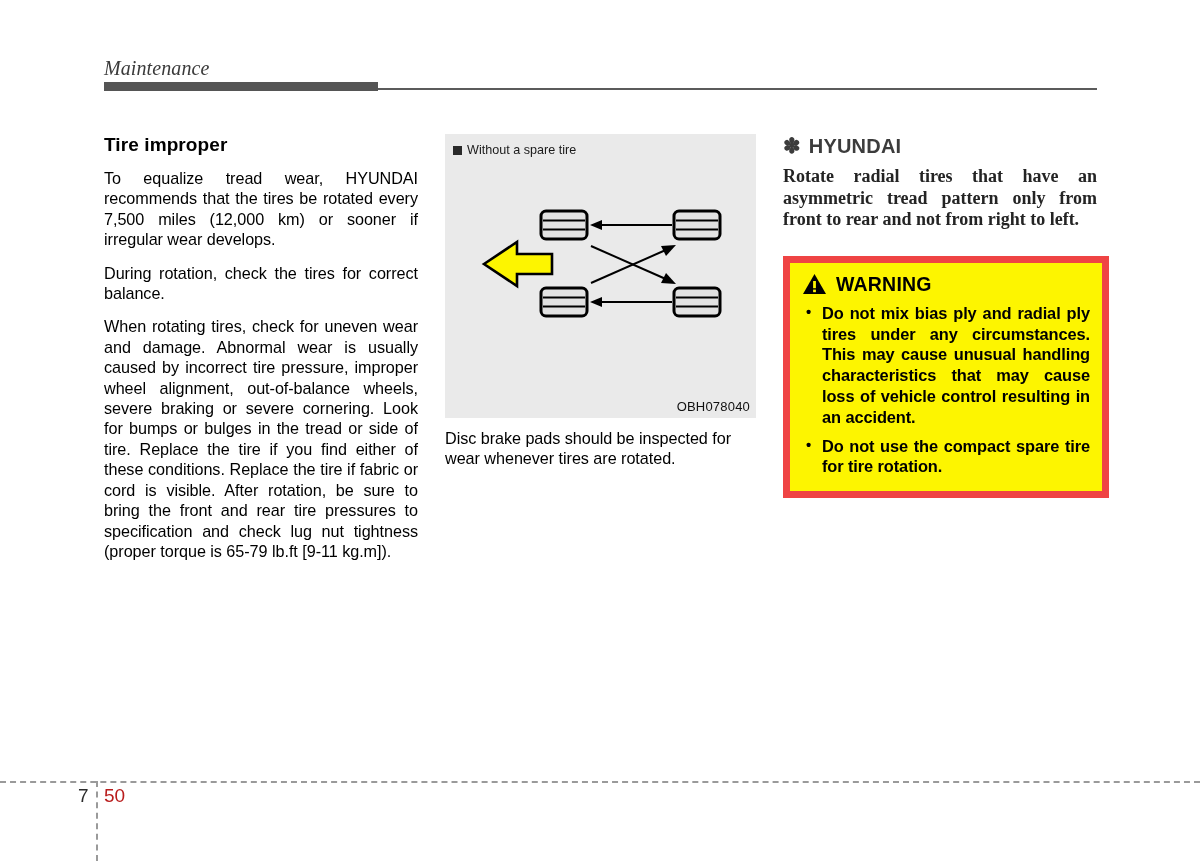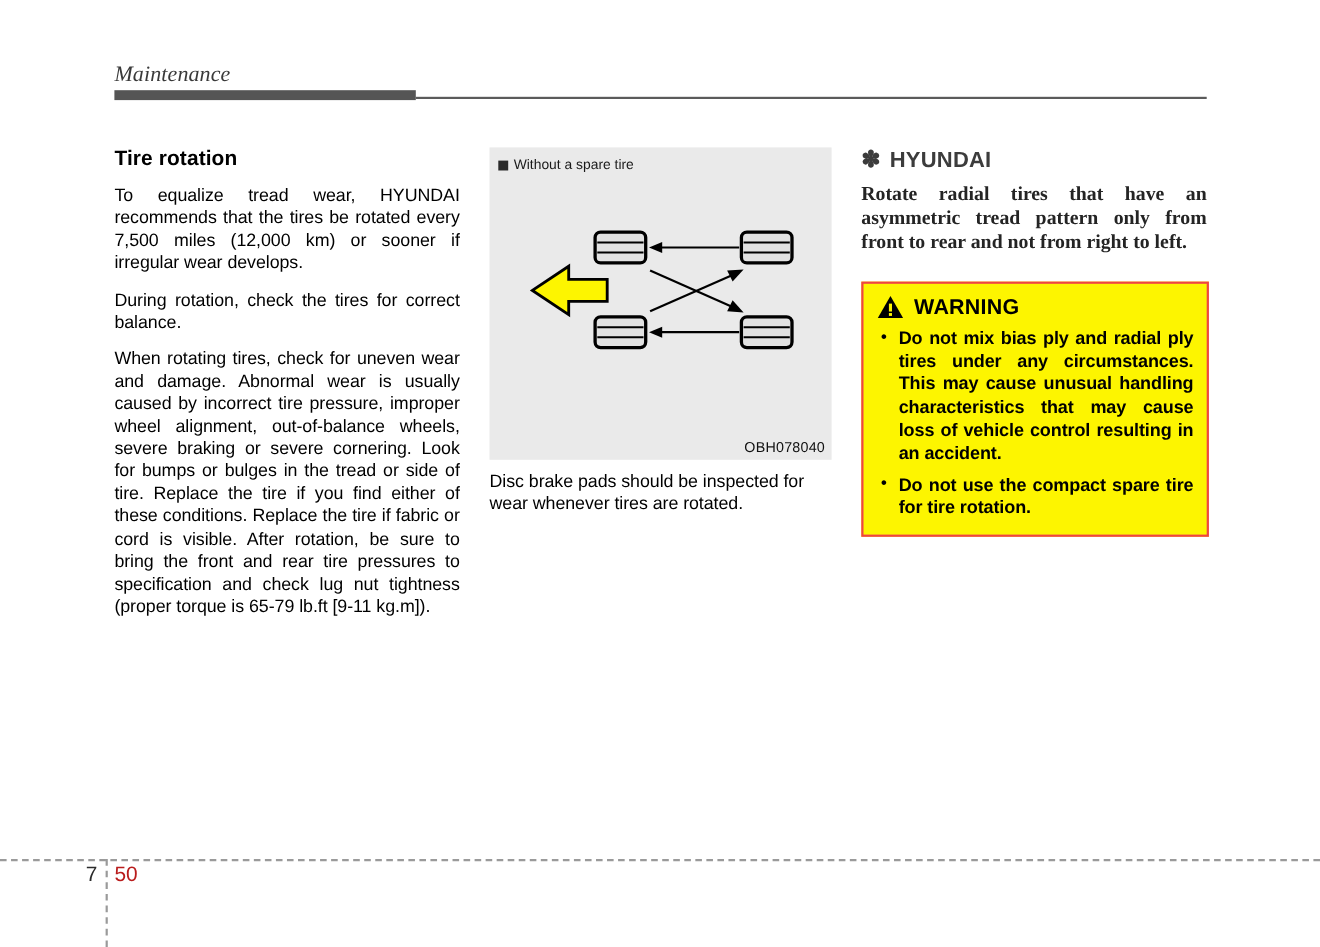--- a/index.html
+++ b/index.html
@@ -150,21 +150,21 @@
     line-height: 21.6px;
     color: #242424;
     text-align: justify;
     text-justify: inter-word;
   }
 
   
   #warning-box {
     margin-top: 25px;
     background: #fdf500;
-    border: 2px solid #ef4444;
+    border: 7px solid #ef4444;
     padding: 10px 12px 14px 12px;
     width: 288px;
     box-sizing: content-box;
   }
   #warning-heading {
     margin: 0 0 7px 0;
     font-size: 19.5px;
     font-weight: bold;
     line-height: 23px;
     display: flex;
@@ -236,21 +236,21 @@
 
 <div id="page-header">
   <div class="chapter-title">Maintenance</div>
   <div class="rule-wrap">
     <div class="rule-thick"></div>
     <div class="rule-thin"></div>
   </div>
 </div>
 
 <div class="col" id="col-left">
-  <h2 class="section-title">Tire rotation</h2>
+  <h2 class="section-title">Tire improper</h2>
   <p class="body-text">To equalize tread wear, HYUNDAI recommends that the tires be rotated every 7,500 miles (12,000 km) or sooner if irregular wear develops.</p>
   <p class="body-text">During rotation, check the tires for correct balance.</p>
   <p class="body-text">When rotating tires, check for uneven wear and damage. Abnormal wear is usually caused by incorrect tire pressure, improper wheel alignment, out-of-balance wheels, severe braking or severe cornering. Look for bumps or bulges in the tread or side of tire. Replace the tire if you find either of these conditions. Replace the tire if fabric or cord is visible. After rotation, be sure to bring the front and rear tire pressures to specification and check lug nut tightness (proper torque is 65-79 lb.ft [9-11 kg.m]).</p>
 </div>
 
 <div class="col" id="col-mid">
 
   <div id="figure-panel">
 
     <div id="figure-label">

